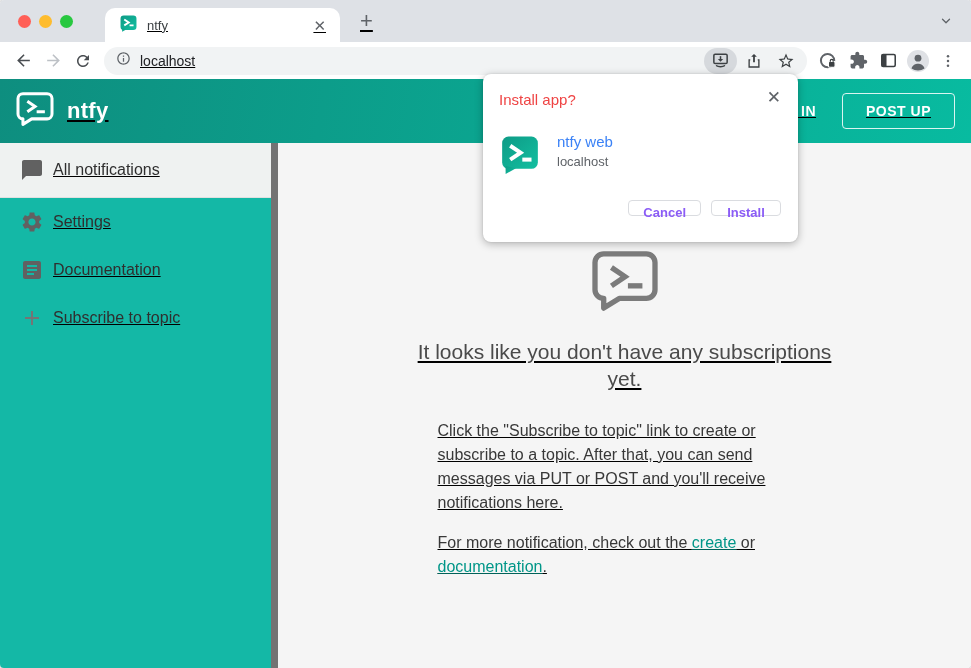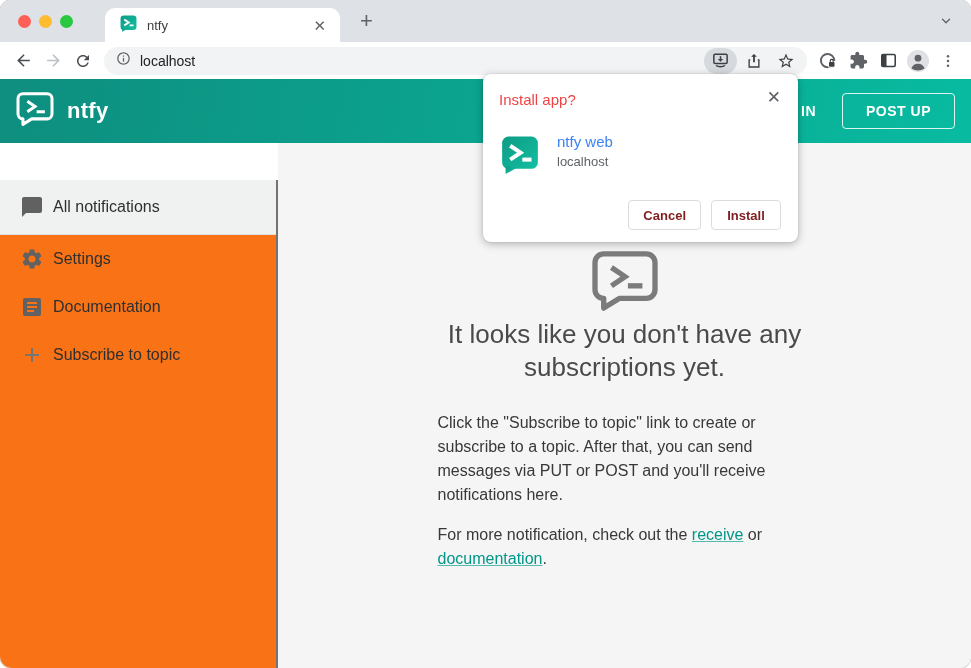--- a/index.html
+++ b/index.html
@@ -1,19 +1,19 @@
 <!DOCTYPE html>
 <html><head>
 <meta charset="utf-8">
 <style>
   html,body{margin:0;padding:0;background:#fff;}
   *{box-sizing:border-box;}
-  .window{position:relative;width:971px;height:668px;border-radius:12px;overflow:hidden;
+  .window{position:relative;width:971px;height:668px;border-radius:4px;overflow:hidden;
     background:#fff;font-family:"Liberation Sans",sans-serif;
-    box-shadow:0 0 0 1px rgba(0,0,0,0.18);}
+    box-shadow:0 0 0 1px rgba(0,0,0,0.18);text-decoration:underline;}
   
   .tabstrip{height:42px;background:#dee1e6;display:flex;align-items:center;padding-left:18px;position:relative;}
   .lights{display:flex;gap:8px;align-items:center;}
   .light{width:13px;height:13px;border-radius:50%;}
   .tab{margin-left:32px;width:235px;height:34px;align-self:flex-end;background:#fff;
     border-radius:10px 10px 0 0;display:flex;align-items:center;padding:0 10px 0 15px;}
   .tab-title{flex:1;margin-left:10px;font-size:13px;color:#3c4043;}
   .tab-close{color:#5f6368;font-size:15px;line-height:1;padding:2px 4px;cursor:default;}
   .newtab{margin-left:14px;color:#5f6368;font-size:22px;font-weight:300;padding:0 6px;line-height:1;}
   .tabsearch{position:absolute;right:18px;top:14px;}
@@ -27,43 +27,43 @@
   .omni-right{display:flex;align-items:center;gap:2px;}
   
   .appheader{height:64px;display:flex;align-items:center;padding:0 16px;color:#fff;position:relative;}
   .brand{font-size:22px;font-weight:bold;margin-left:13px;letter-spacing:.3px;}
   .spacer{flex:1;}
   .signin{font-size:14px;font-weight:bold;letter-spacing:.5px;padding:9px 18px;margin-right:8px;cursor:default;}
   .signup{border:1.5px solid rgba(255,255,255,.85);border-radius:4px;padding:9px 23px;
     font-size:14px;font-weight:bold;letter-spacing:.5px;cursor:default;}
   
   .content{display:flex;height:525px;}
-  .sidebar{width:278px;background:#f97316;border-right:2px solid #737373;flex:0 0 auto;margin-top:37px;}
+  .sidebar{width:278px;background:#14b8a6;border-right:7px solid #737373;flex:0 0 auto;}
   .side-item{display:flex;align-items:center;height:48px;padding-left:20px;gap:9px;cursor:default;}
   .side-item.selected{height:54px;background:#eff2f1;}
   .side-divider{height:1px;background:#e0e0e0;}
   .side-label{font-size:16px;color:#2f2f2f;}
   .side-ic{width:24px;height:24px;display:flex;align-items:center;justify-content:center;}
   .main{flex:1;background:#f5f5f5;display:flex;flex-direction:column;align-items:center;}
   .empty{margin-top:108px;text-align:center;}
-  .empty-heading{font-size:26px;font-weight:normal;color:#4a4a4a;max-width:440px;line-height:1.28;margin:3px auto 0;}
+  .empty-heading{font-size:21px;font-weight:normal;color:#4a4a4a;max-width:440px;line-height:1.28;margin:24px auto 0;}
   .para{width:374px;text-align:left;font-size:16px;line-height:24px;color:#383838;margin:26px auto 0;}
   .para.second{margin-top:16px;}
   .para a{color:#009688;text-decoration:underline;text-decoration-color:rgba(0,150,136,.65);cursor:pointer;}
   
   .dialog{position:absolute;left:483px;top:74px;width:315px;height:168px;background:#fff;border-radius:8px;
     box-shadow:0 2px 8px rgba(0,0,0,.28),0 0 2px rgba(0,0,0,.12);z-index:50;}
   .dlg-title{position:absolute;left:16px;top:17px;font-size:15px;color:#ef4444;}
   .dlg-close{position:absolute;right:13px;top:11px;font-size:17px;color:#5f6368;padding:2px 4px;cursor:default;}
   .dlg-icon{position:absolute;left:18px;top:62px;}
   .dlg-name{position:absolute;left:74px;top:59px;font-size:15px;color:#3b82f6;}
   .dlg-origin{position:absolute;left:74px;top:80px;font-size:13px;color:#5f6368;}
   .dlg-buttons{position:absolute;right:17px;top:126px;display:flex;gap:10px;}
-  .dlg-btn{height:30px;min-width:70px;padding:4px 14px;border:1px solid #dadce0;border-radius:4px;background:#fff;
-    color:#7f1d1d;font-size:13px;font-weight:bold;font-family:"Liberation Sans",sans-serif;cursor:default;}
+  .dlg-btn{height:16px;min-width:70px;padding:4px 14px;border:1px solid #dadce0;border-radius:4px;background:#fff;
+    color:#8b5cf6;font-size:13px;font-weight:bold;font-family:"Liberation Sans",sans-serif;cursor:default;}
 </style>
 </head>
 <body>
 
 <div class="window">
 
   <div class="tabstrip">
     <div class="lights">
       <div class="light" style="background:#ff5f57"></div>
       <div class="light" style="background:#febc2e"></div>
@@ -230,21 +230,21 @@
       <div class="empty">
         <span>
           <svg width="66" height="60" viewBox="0 0 68 62">
             <path d="M12 3 h44 a9 9 0 0 1 9 9 v28 a9 9 0 0 1 -9 9 H28 l-16 10 v-10 a9 9 0 0 1 -9 -9 V12 a9 9 0 0 1 9 -9 z" fill="none" stroke="#7b7b7b" stroke-width="5.5" stroke-linejoin="round"></path>
             <path d="M20 17 L34 26.5 L20 36" fill="none" stroke="#7b7b7b" stroke-width="5.5"></path>
             <path d="M37 36 h15" fill="none" stroke="#7b7b7b" stroke-width="5.5"></path>
           </svg>
         </span>
         <h1 class="empty-heading">It looks like you don't have any subscriptions yet.</h1>
         <p class="para">Click the "Subscribe to topic" link to create or subscribe to a topic. After that, you can send messages via PUT or POST and you'll receive notifications here.</p>
-        <p class="para second"><span>For more notification, check out the </span><a>receive</a><span> or </span><a>documentation</a><span>.</span></p>
+        <p class="para second"><span>For more notification, check out the </span><a>create</a><span> or </span><a>documentation</a><span>.</span></p>
       </div>
     </div>
   </div>
 
   <div class="dialog">
     <div class="dlg-title">Install app?</div>
     <div class="dlg-close">✕</div>
     <div class="dlg-icon">
       <svg width="38" height="38" viewBox="0 0 64 66">
         <defs>

